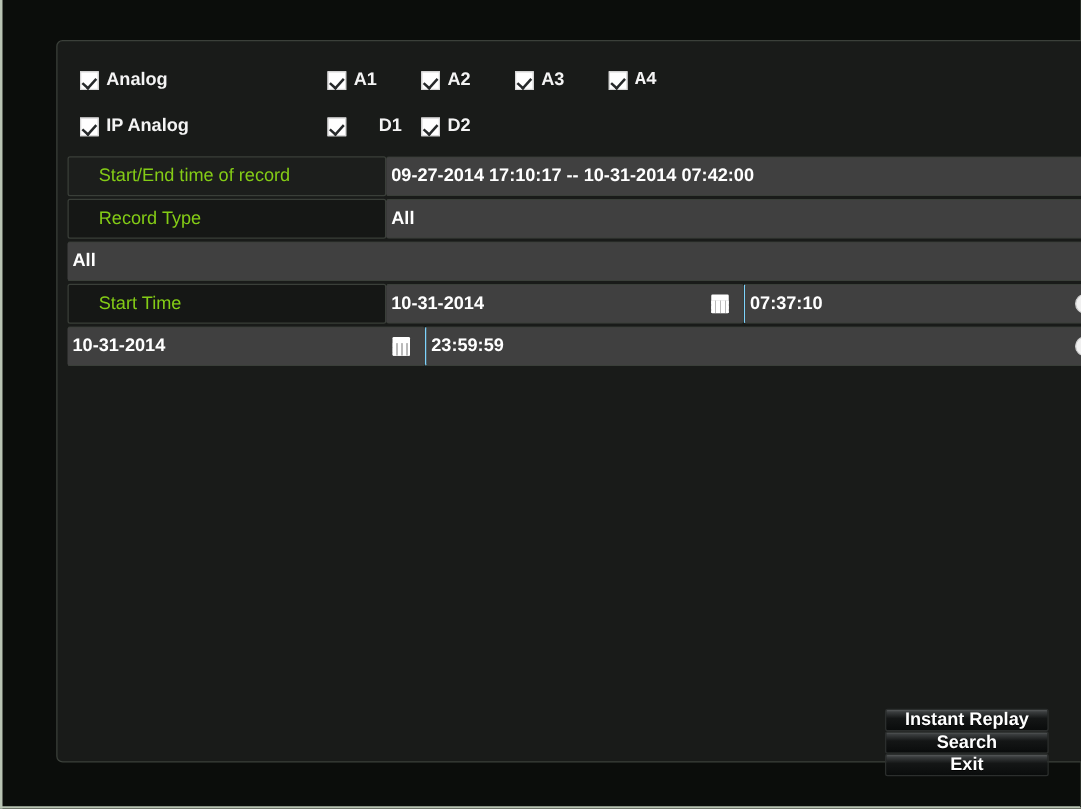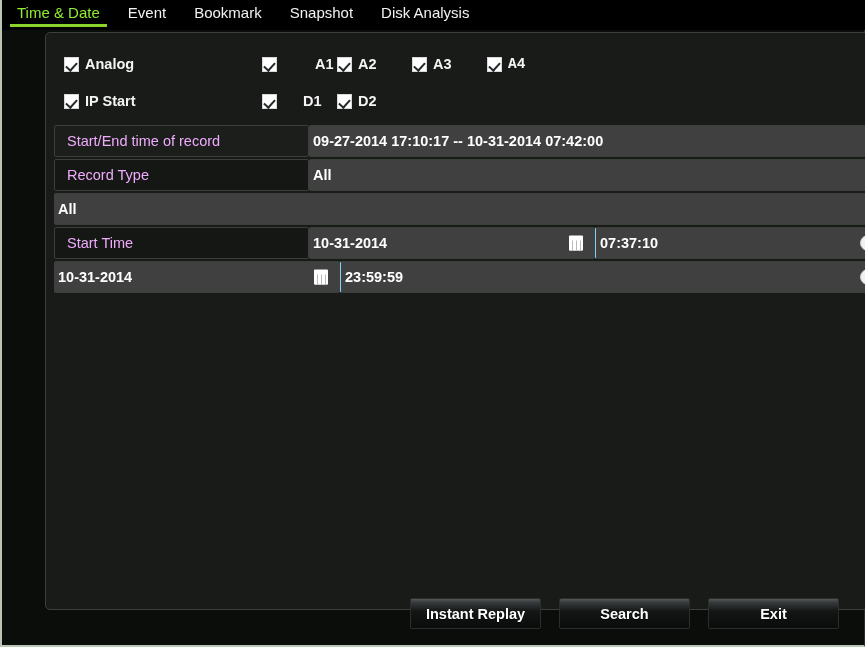--- a/index.html
+++ b/index.html
@@ -126,22 +126,22 @@
     align-items: stretch;
   }
   .lbl {
     width: 255px;
     flex: 0 0 255px;
     background: #151715;
     border: 1px solid #3a3f39;
     box-sizing: border-box;
     display: flex;
     align-items: center;
-    padding-left: 12px;
-    color: #f0abfc;
+    padding-left: 24px;
+    color: #84cc16;
     font-size: 14.5px;
     border-radius: 2px;
   }
   .val {
     flex: 1 1 auto;
     background: #404040;
     border: 1px solid #3a3f39;
     border-left: none;
     box-sizing: border-box;
     display: flex;
@@ -229,28 +229,29 @@
     top: 7px;
     width: 4px;
     height: 1.6px;
     background: #1a1a1a;
   }
 
   
   .footer {
     position: absolute;
     left: 6px;
-    top: 598px;
+    top: 577px;
     width: 849px;
     height: 44px;
     display: flex;
     justify-content: flex-end;
-    align-items: flex-start;
+    align-items: flex-end;
     padding-right: 18px;
     box-sizing: border-box;
+    flex-direction: column;
   }
   .btn {
     width: 131px;
     height: 31px;
     margin-left: 18px;
     background: linear-gradient(to bottom, #56595a 0%, #3a3d3e 10%, #141616 42%, #0a0c0c 100%);
     border: 1px solid #2b2e2d;
     border-radius: 2px;
     color: #ffffff;
     font-size: 14.5px;
@@ -260,57 +261,50 @@
     justify-content: center;
     box-sizing: border-box;
     text-shadow: 0 1px 0 #000;
   }
 </style>
 </head>
 <body>
 
 <div class="window">
 
-  <div class="tabbar">
-    <div class="tab active">Time &amp; Date</div>
-    <div class="tab">Event</div>
-    <div class="tab">Bookmark</div>
-    <div class="tab">Snapshot</div>
-    <div class="tab">Disk Analysis</div>
-  </div>
 
   <div class="panel">
 
     <div class="chkrow r1">
       <div class="chkitem" style="left:18px;">
         <span class="cbox"></span>
         <span class="cblabel">Analog</span>
       </div>
-      <div class="chkitem" style="left:216px;gap:32px;">
+      <div class="chkitem" style="left:216px;">
         <span class="cbox"></span>
         <span class="cblabel">A1</span>
       </div>
       <div class="chkitem" style="left:291px;">
         <span class="cbox"></span>
         <span class="cblabel">A2</span>
       </div>
       <div class="chkitem" style="left:366px;">
         <span class="cbox"></span>
         <span class="cblabel">A3</span>
       </div>
       <div class="chkitem" style="left:441px;font-family:Liberation Mono, monospace;">
         <span class="cbox"></span>
         <span class="cblabel">A4</span>
       </div>
     </div>
 
     <div class="chkrow r2">
       <div class="chkitem" style="left:18px;">
         <span class="cbox"></span>
-        <span class="cblabel">IP Start</span>
+        <span class="cblabel">IP Analog</span>
       </div>
       <div class="chkitem" style="left:216px;gap:20px;">
         <span class="cbox"></span>
         <span class="cblabel">D1</span>
       </div>
       <div class="chkitem" style="left:291px;">
         <span class="cbox"></span>
         <span class="cblabel">D2</span>
       </div>
     </div>

